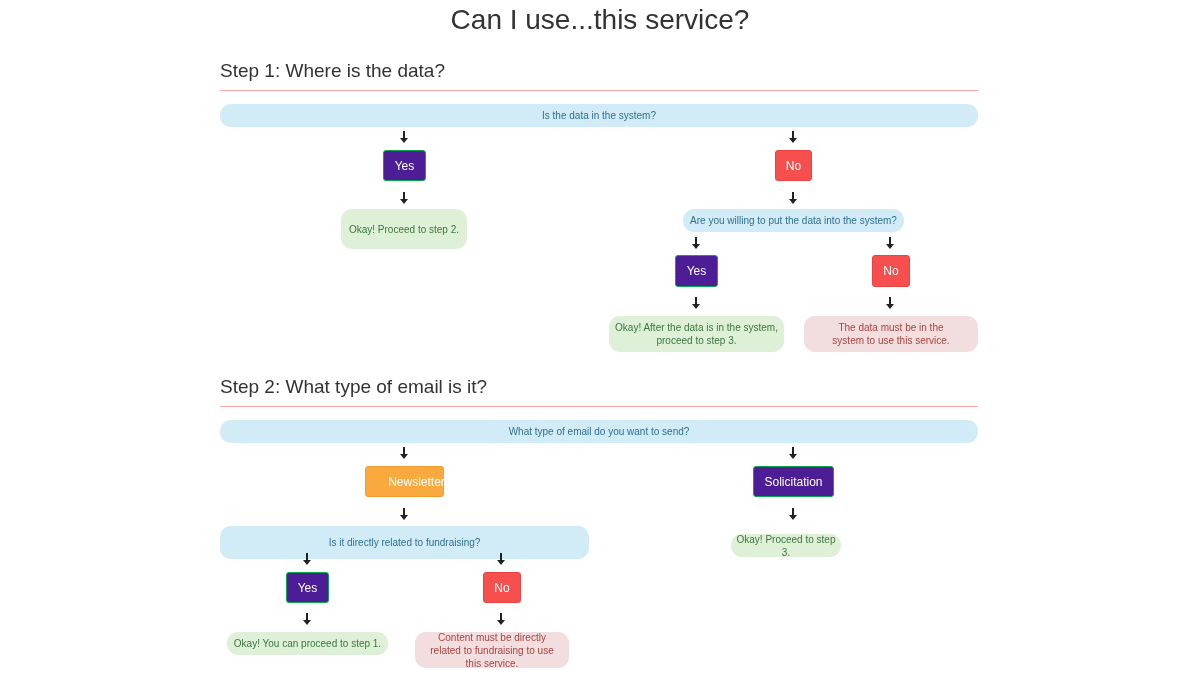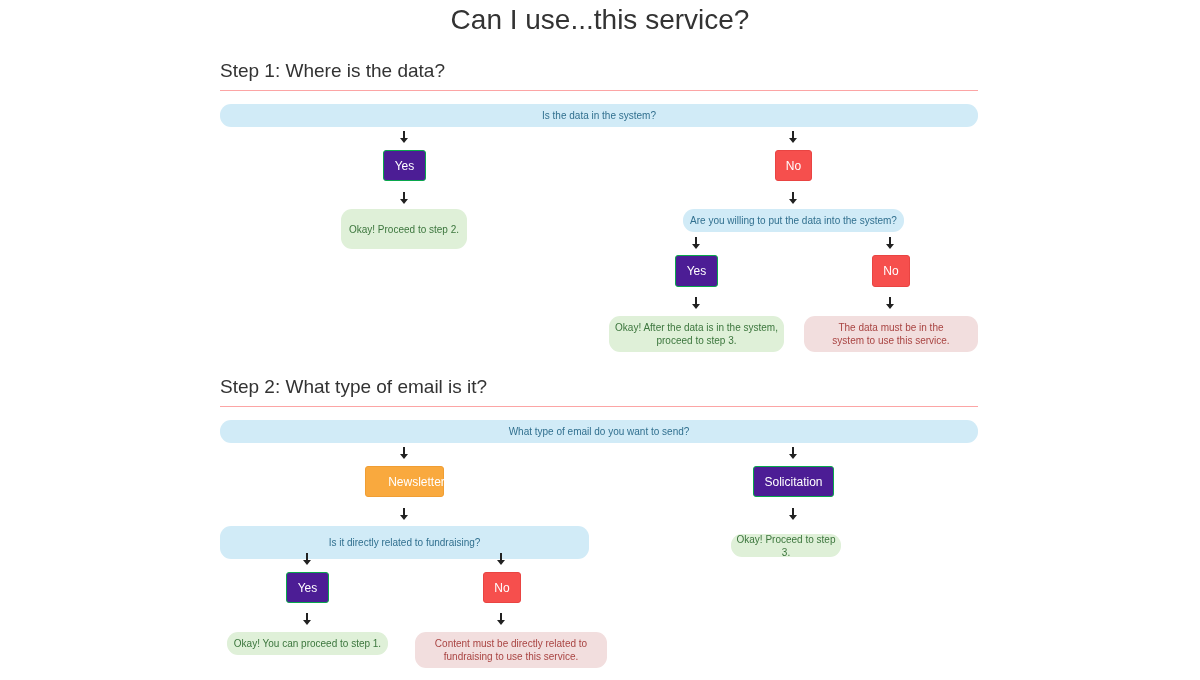--- a/index.html
+++ b/index.html
@@ -136,21 +136,21 @@
       <svg width="10" height="12" viewBox="0 0 10 12">
         <path d="M4 0h2v7h3L5 12 1 7h3z" fill="#222"></path>
       </svg>
     </div>
   <div class="btn btn-no" style="left:483px; top:572px; width:38px; height:31px;">No</div>
   <div class="arrow" style="left:501px; top:613px;">
       <svg width="10" height="12" viewBox="0 0 10 12">
         <path d="M4 0h2v7h3L5 12 1 7h3z" fill="#222"></path>
       </svg>
     </div>
-  <div class="box danger" style="left:415px; top:632px; width:192px; height:36px; padding:0 10px;">Content must be directly related to fundraising to use this service.</div>
+  <div class="box danger" style="left:415px; top:632px; width:154px; height:36px; padding:0 10px;">Content must be directly related to fundraising to use this service.</div>
 
   <div class="arrow" style="left:793px; top:447px;">
       <svg width="10" height="12" viewBox="0 0 10 12">
         <path d="M4 0h2v7h3L5 12 1 7h3z" fill="#222"></path>
       </svg>
     </div>
   <div class="btn btn-yes" style="left:753px; top:466px; width:81px; height:31px;">Solicitation</div>
   <div class="arrow" style="left:793px; top:508px;">
       <svg width="10" height="12" viewBox="0 0 10 12">
         <path d="M4 0h2v7h3L5 12 1 7h3z" fill="#222"></path>

